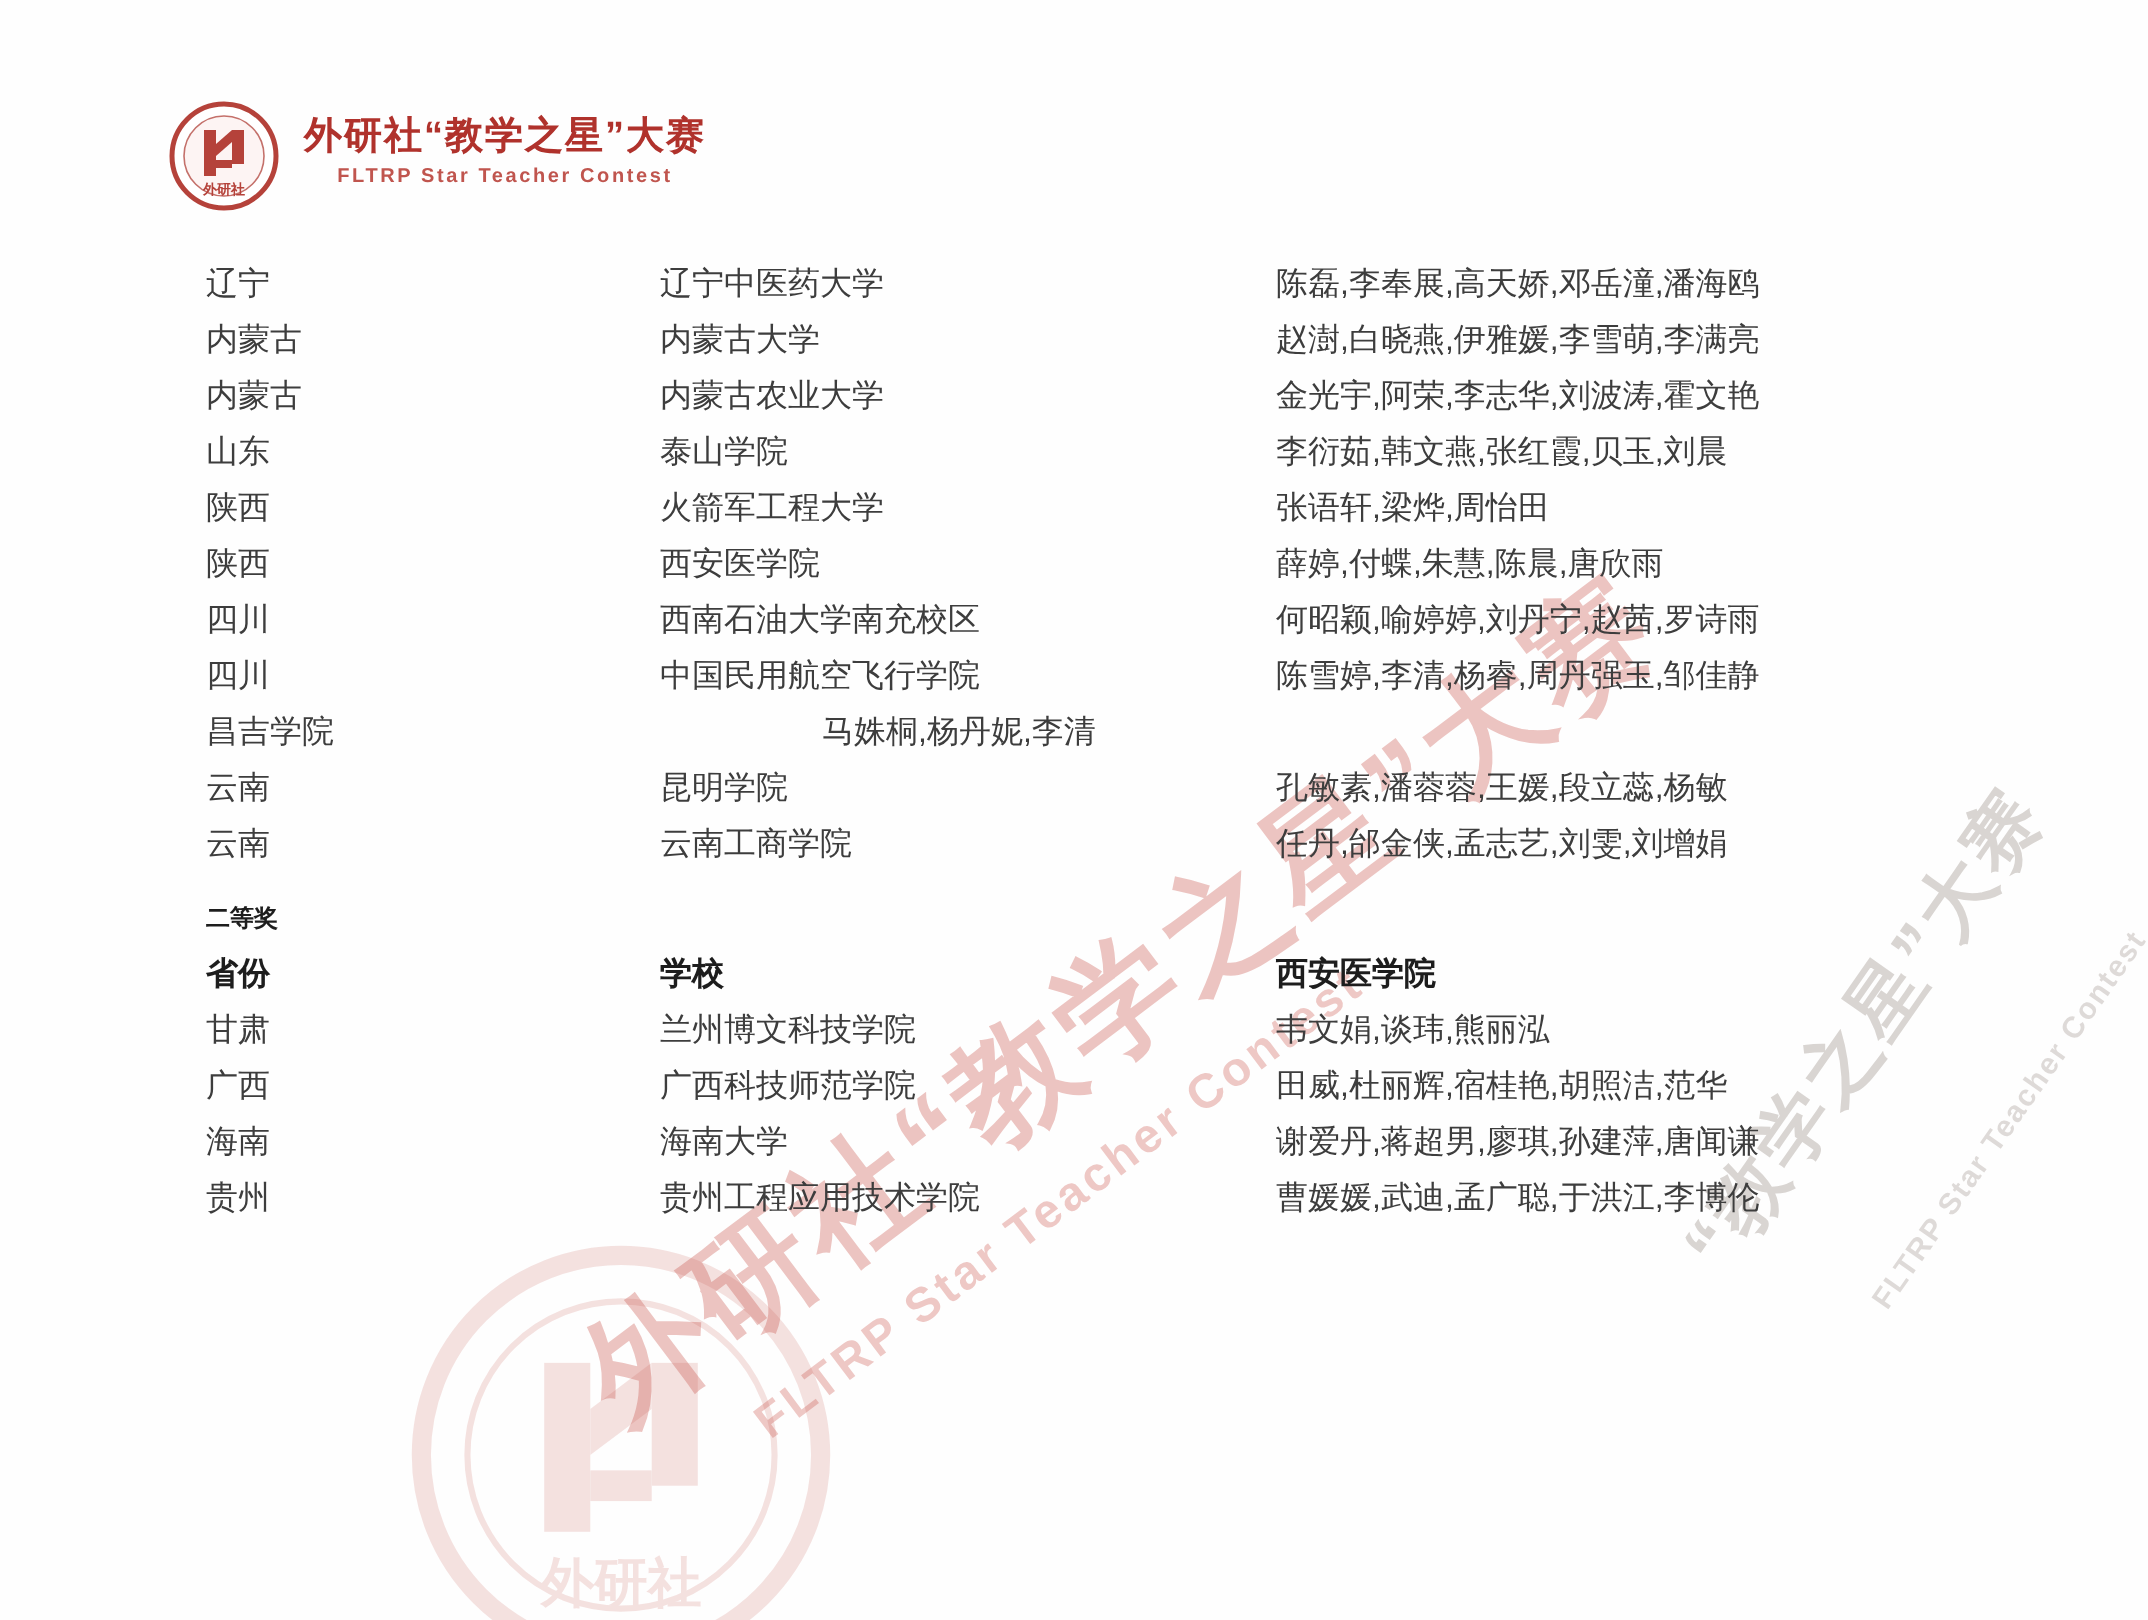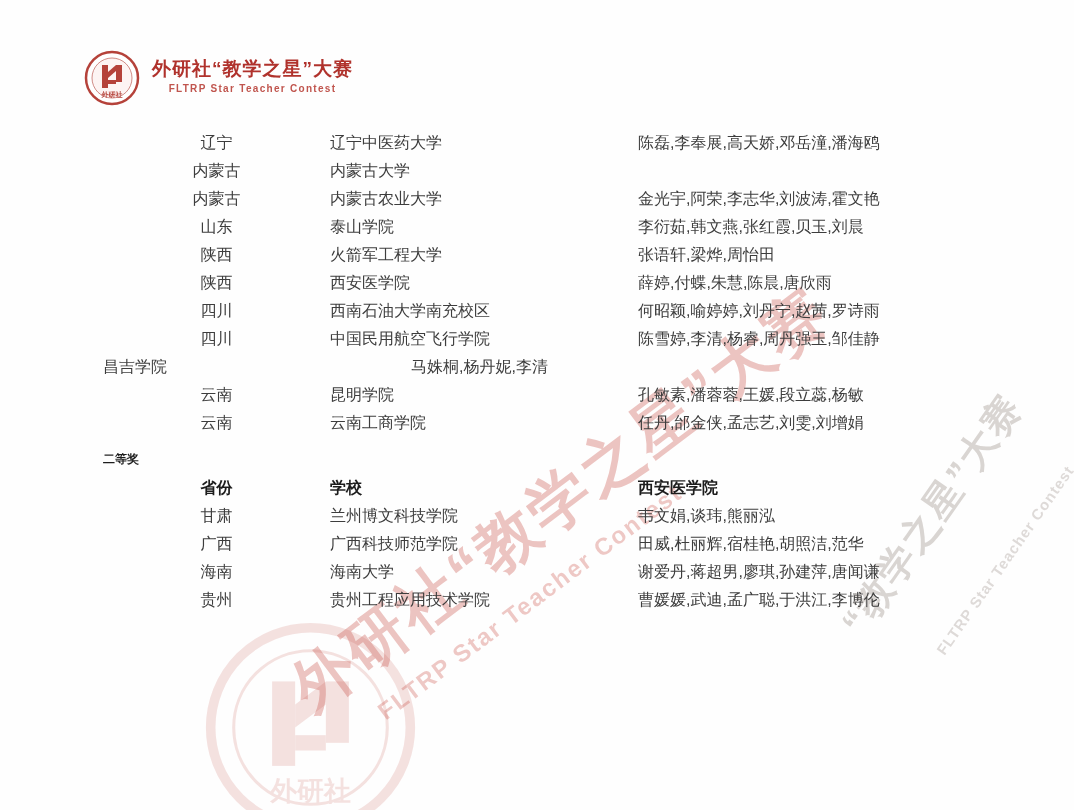--- a/index.html
+++ b/index.html
@@ -12,21 +12,21 @@
   }
   
   .header{position:absolute;top:50px;left:84px;display:flex;align-items:flex-start;z-index:3;}
   .logo{width:56px;height:56px;flex:0 0 auto;}
   .title-block{margin-left:12px;margin-top:8px;}
   .title{font-size:19px;font-weight:bold;color:#b0322c;letter-spacing:1px;line-height:22px;}
   .subtitle{font-size:10px;font-weight:bold;color:#c0554e;letter-spacing:1.3px;margin-top:3px;text-align:center;}
   
   .content{position:absolute;top:131px;left:103px;width:900px;z-index:2;}
   .t-row{display:flex;margin-bottom:5px;font-size:16px;line-height:23px;color:#3d3d3d;}
-  .c-prov{width:227px;flex:0 0 auto;text-align:center;}
+  .c-prov{width:227px;flex:0 0 auto;}
   .c-school{width:308px;flex:0 0 auto;}
   .c-members{width:250px;flex:0 0 auto;word-break:break-all;}
   .section-heading{font-weight:bold;font-size:12px;color:#1d1d1d;margin:14px 0 5px 0;line-height:23px;}
   .t-head{font-weight:bold;color:#1d1d1d;}
   .t-head .c-prov,.t-head .c-school,.t-head .c-members{font-weight:bold;}
   
   .wm{position:absolute;z-index:1;pointer-events:none;}
   .wm-main{
     left:560px;top:500px;
     transform:translate(-50%,-50%) rotate(-37deg);
@@ -91,20 +91,21 @@
   <div class="content">
 
     <div class="t-row">
       <div class="c-prov">辽宁</div>
       <div class="c-school">辽宁中医药大学</div>
       <div class="c-members">陈磊,李奉展,高天娇,邓岳潼,潘海鸥</div>
     </div>
     <div class="t-row">
       <div class="c-prov">内蒙古</div>
       <div class="c-school">内蒙古大学</div>
+      <div class="c-members">赵澍,白晓燕,伊雅媛,李雪萌,李满亮</div>
     </div>
     <div class="t-row">
       <div class="c-prov">内蒙古</div>
       <div class="c-school">内蒙古农业大学</div>
       <div class="c-members">金光宇,阿荣,李志华,刘波涛,霍文艳</div>
     </div>
     <div class="t-row">
       <div class="c-prov">山东</div>
       <div class="c-school">泰山学院</div>
       <div class="c-members">李衍茹,韩文燕,张红霞,贝玉,刘晨</div>

